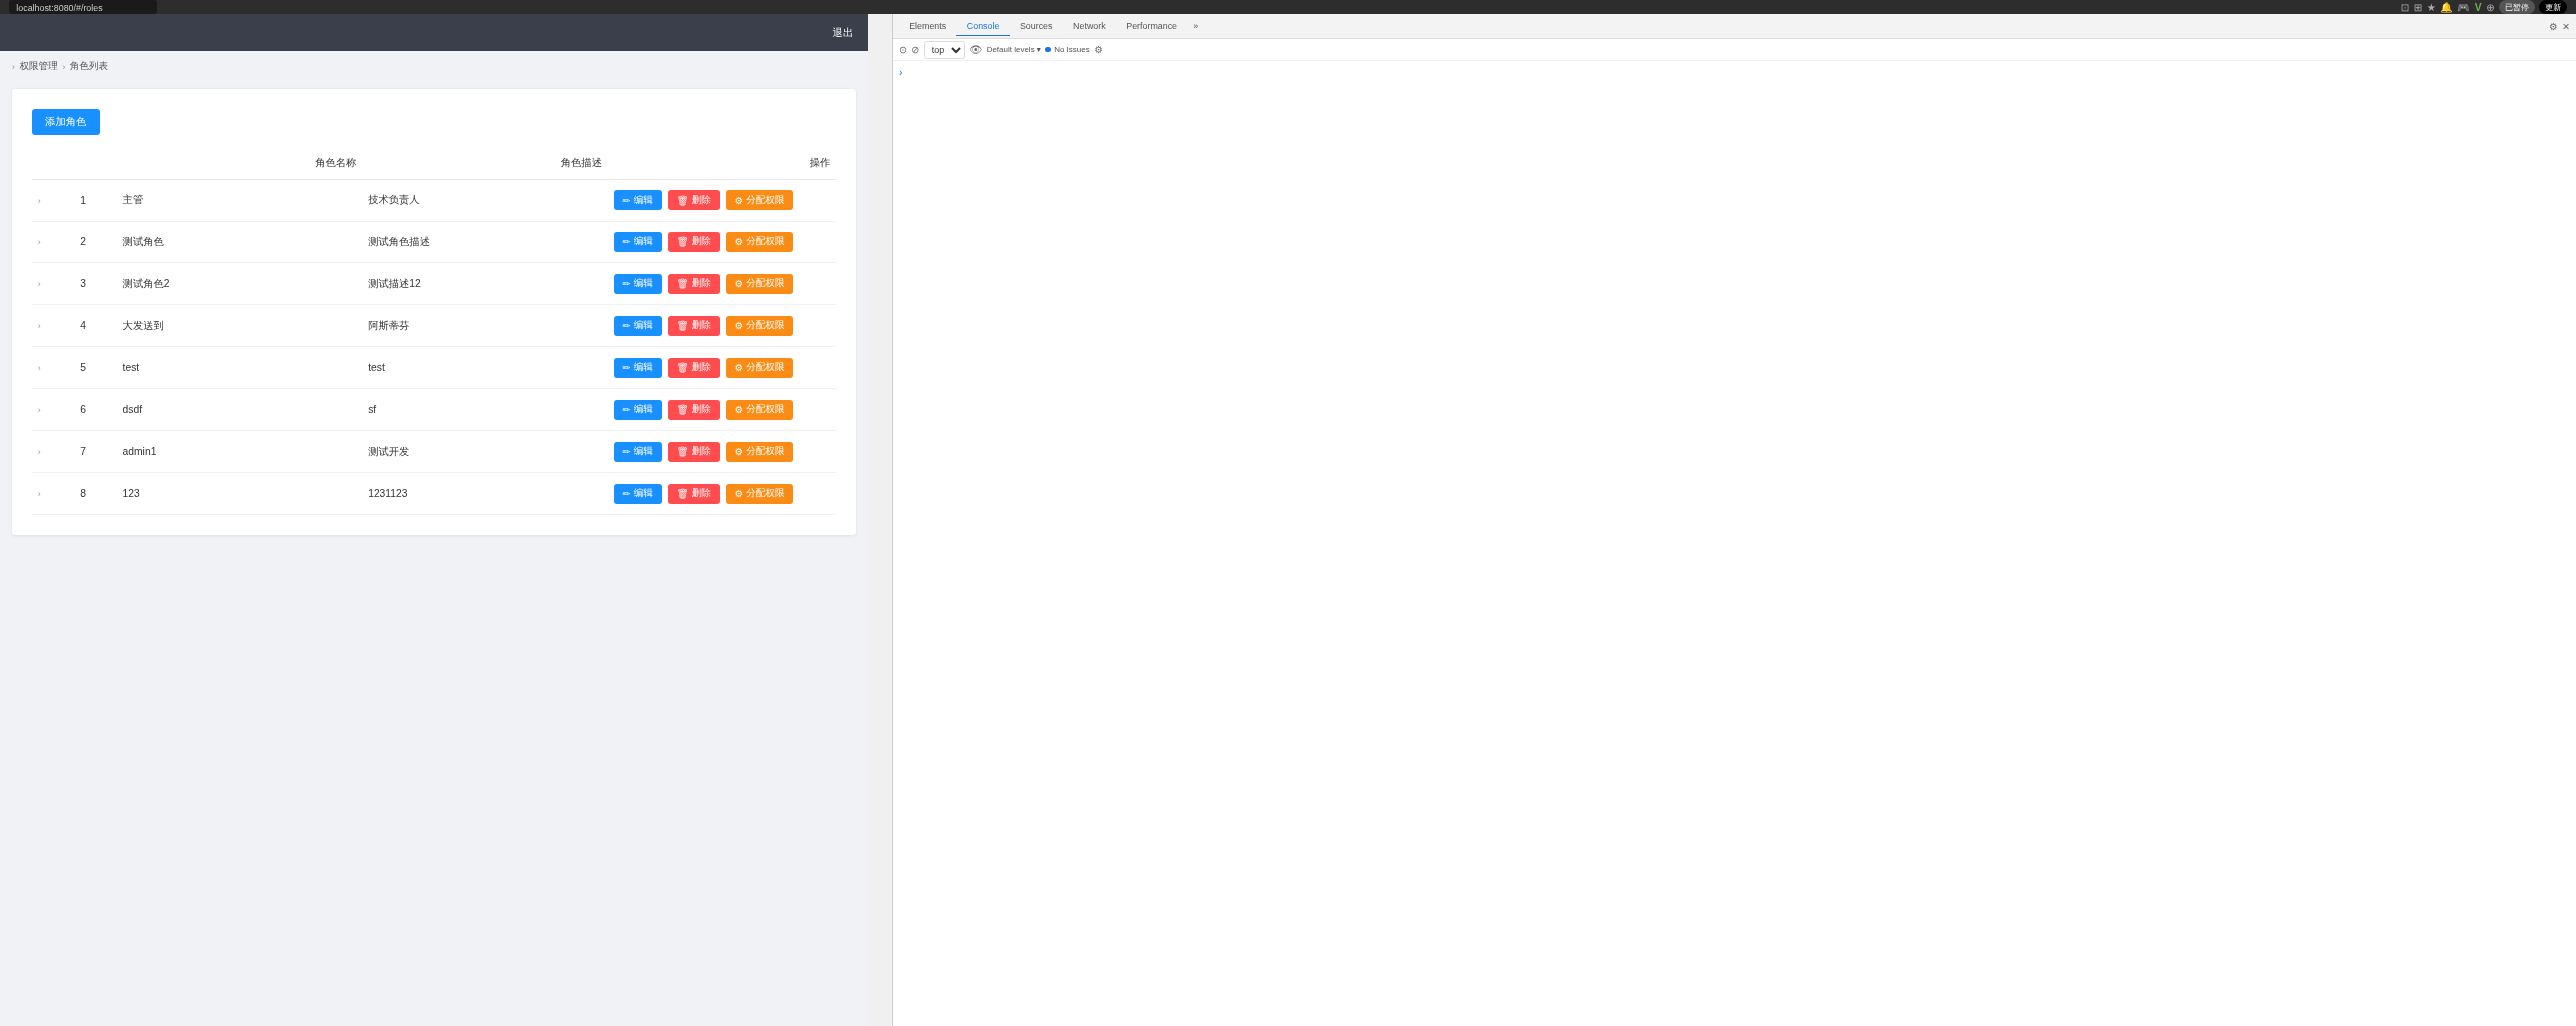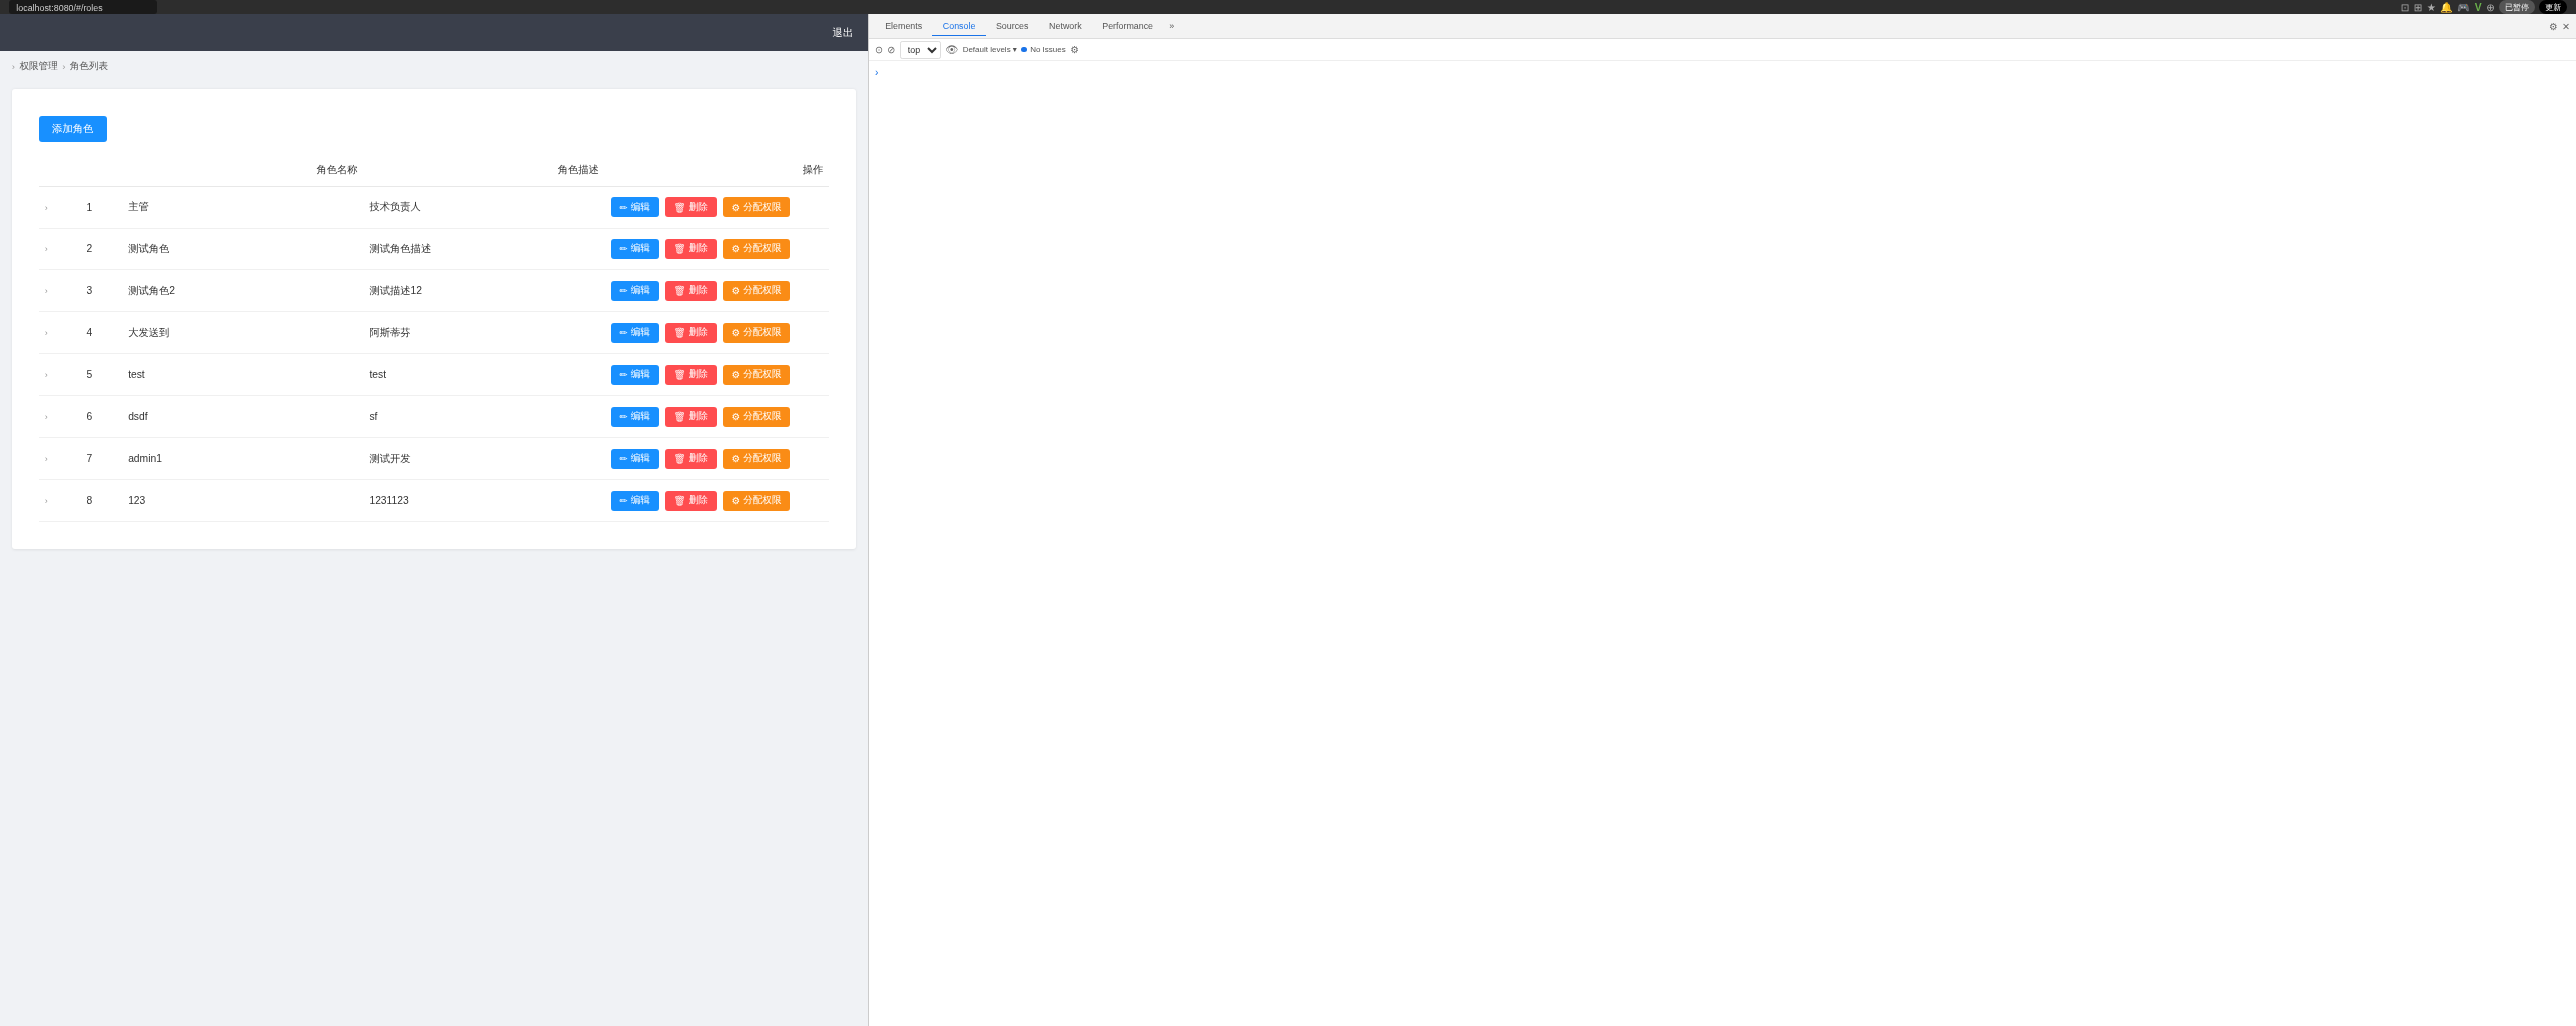--- a/index.html
+++ b/index.html
@@ -105,21 +105,21 @@
     .content-area {
       flex: 1;
       padding: 7.4px 11.8px;
       overflow-y: auto;
     }
 
     
     .card {
       background: #fff;
       border-radius: 3px;
-      padding: 27px;
+      padding: 20px;
       box-shadow: 0 0.7px 3px rgba(0,0,0,0.08);
     }
 
     
     .add-btn {
       background: #1890ff;
       color: #fff;
       border: none;
       border-radius: 3px;
       padding: 5.9px 13.3px;
@@ -207,20 +207,21 @@
     }
 
     
     .devtools-panel {
       flex: 1;
       background: #fff;
       display: flex;
       flex-direction: column;
       border-left: 0.7px solid #ccc;
       overflow: hidden;
+      margin-left: 24px;
     }
     .devtools-tabs {
       display: flex;
       align-items: center;
       background: #f3f3f3;
       border-bottom: 0.7px solid #ddd;
       padding: 0 5.9px;
       height: 25px;
       flex-shrink: 0;
       gap: 0;

